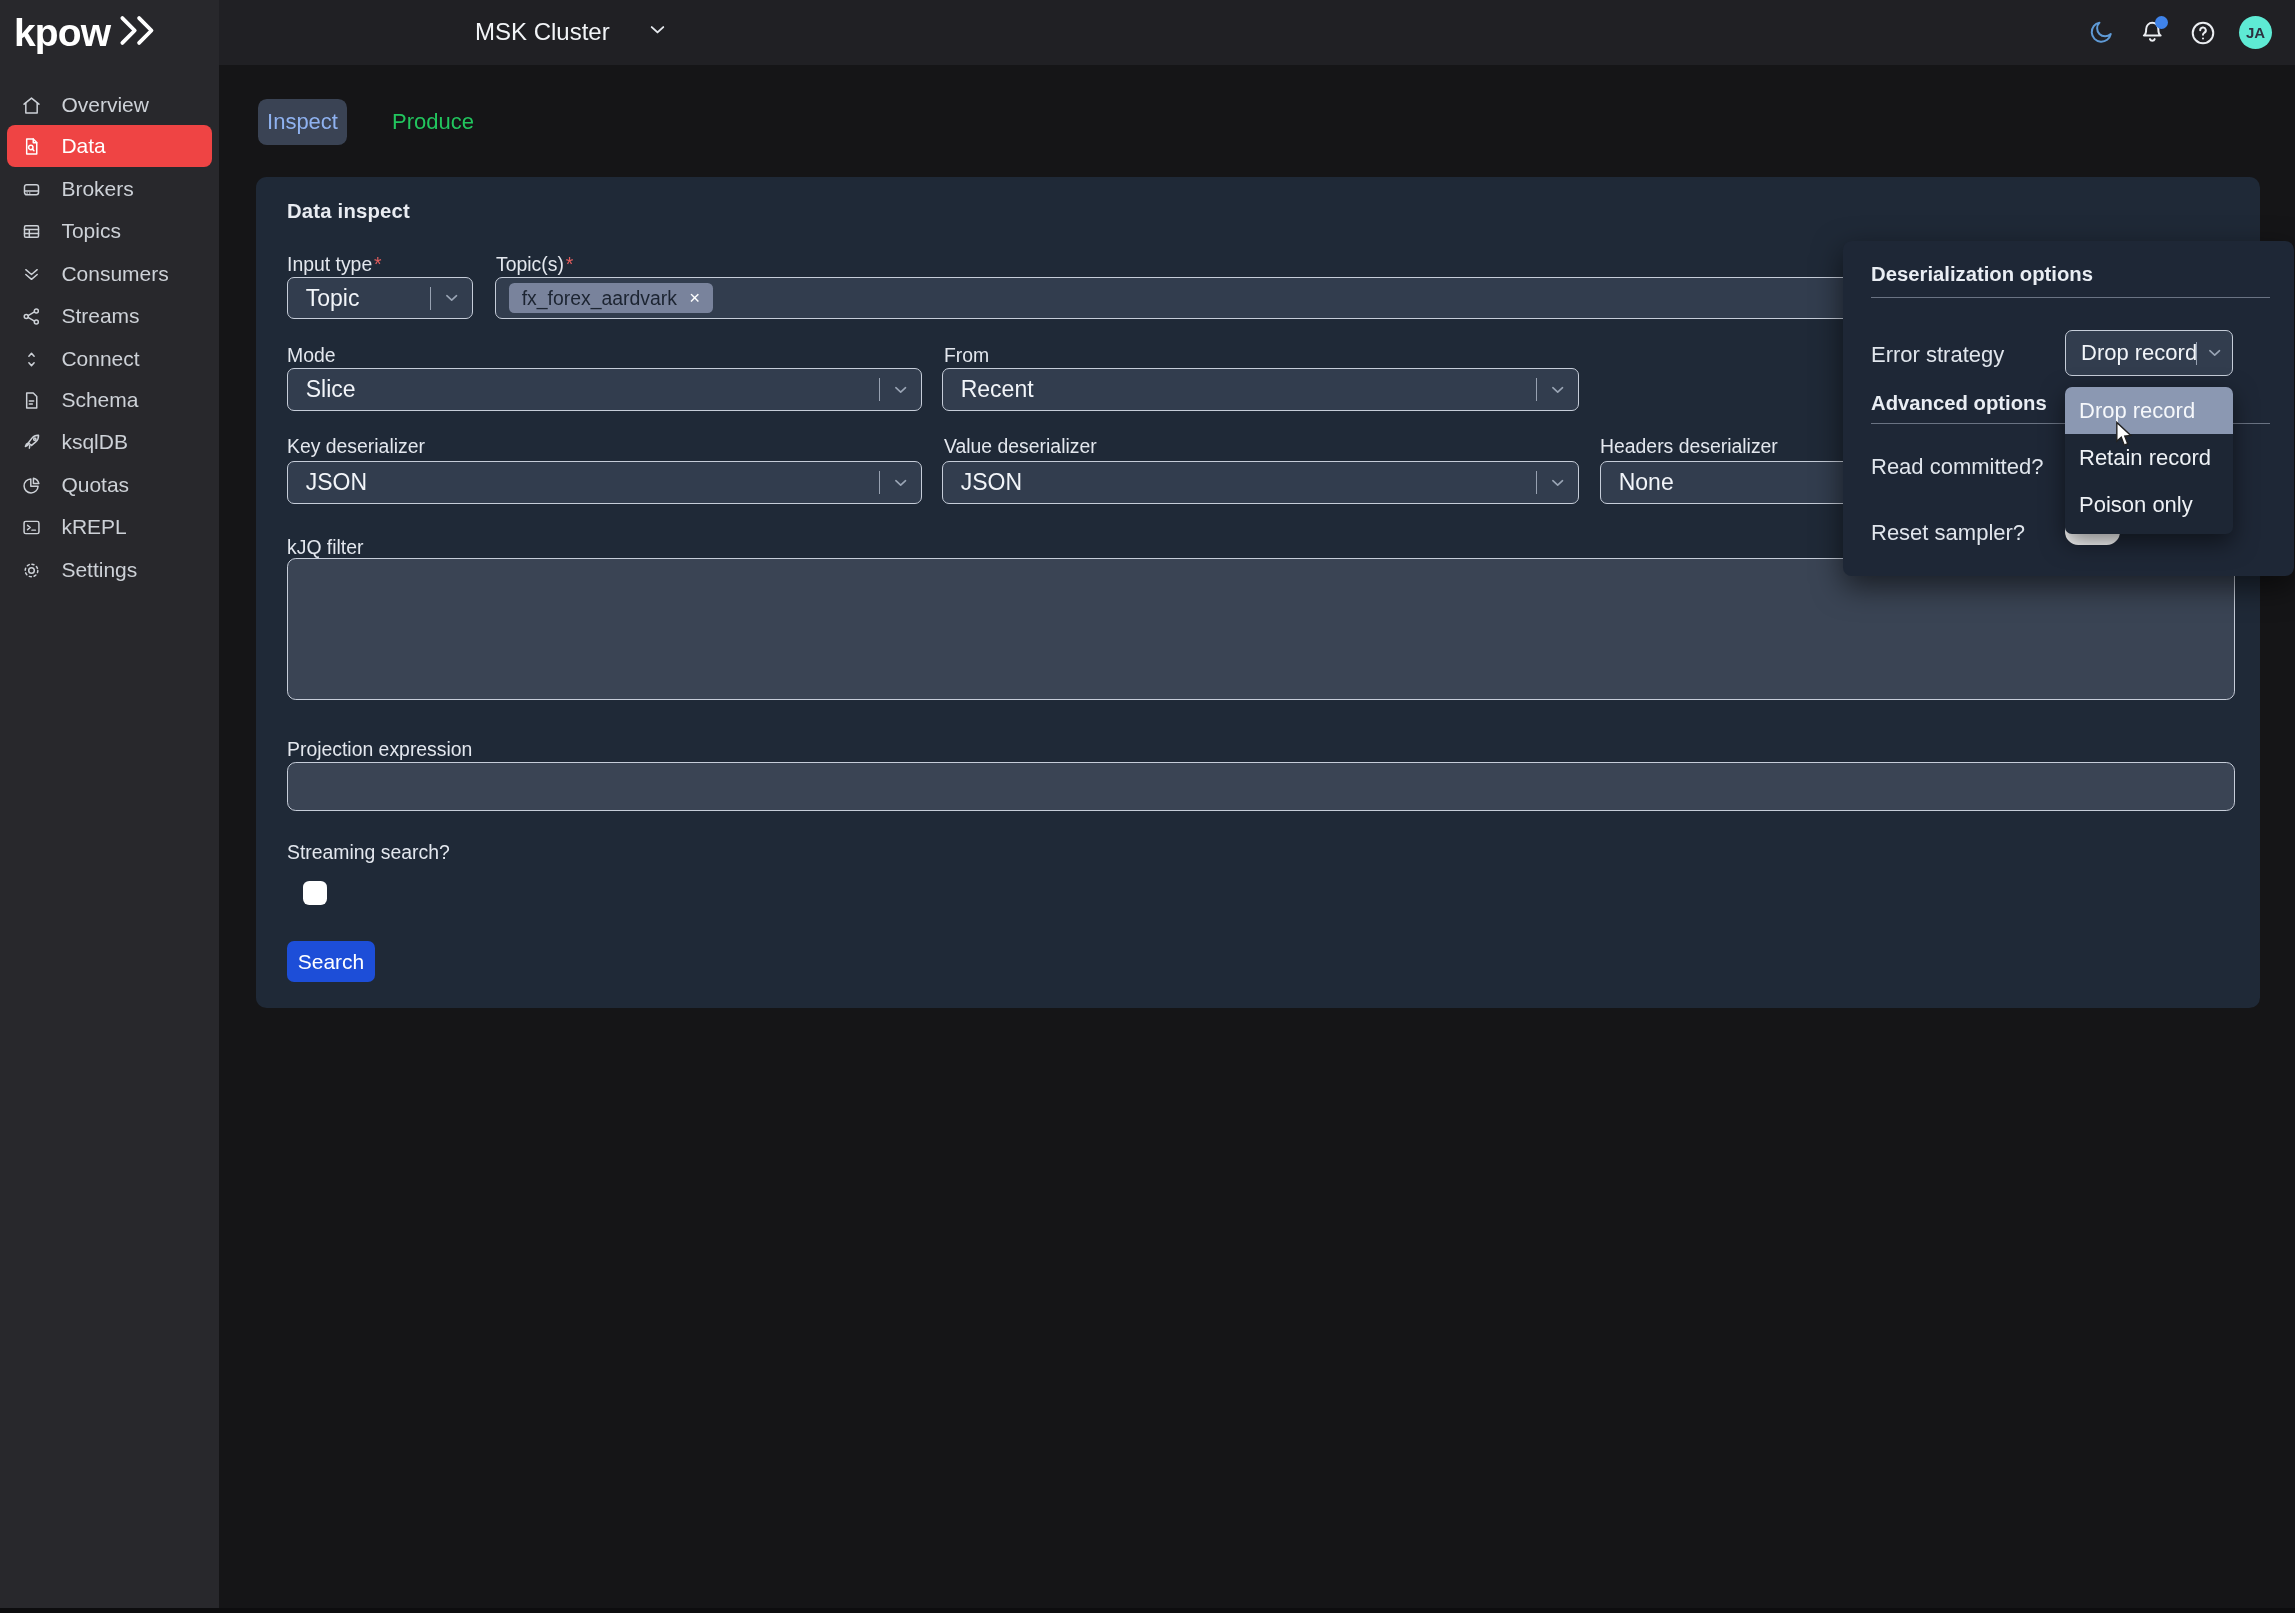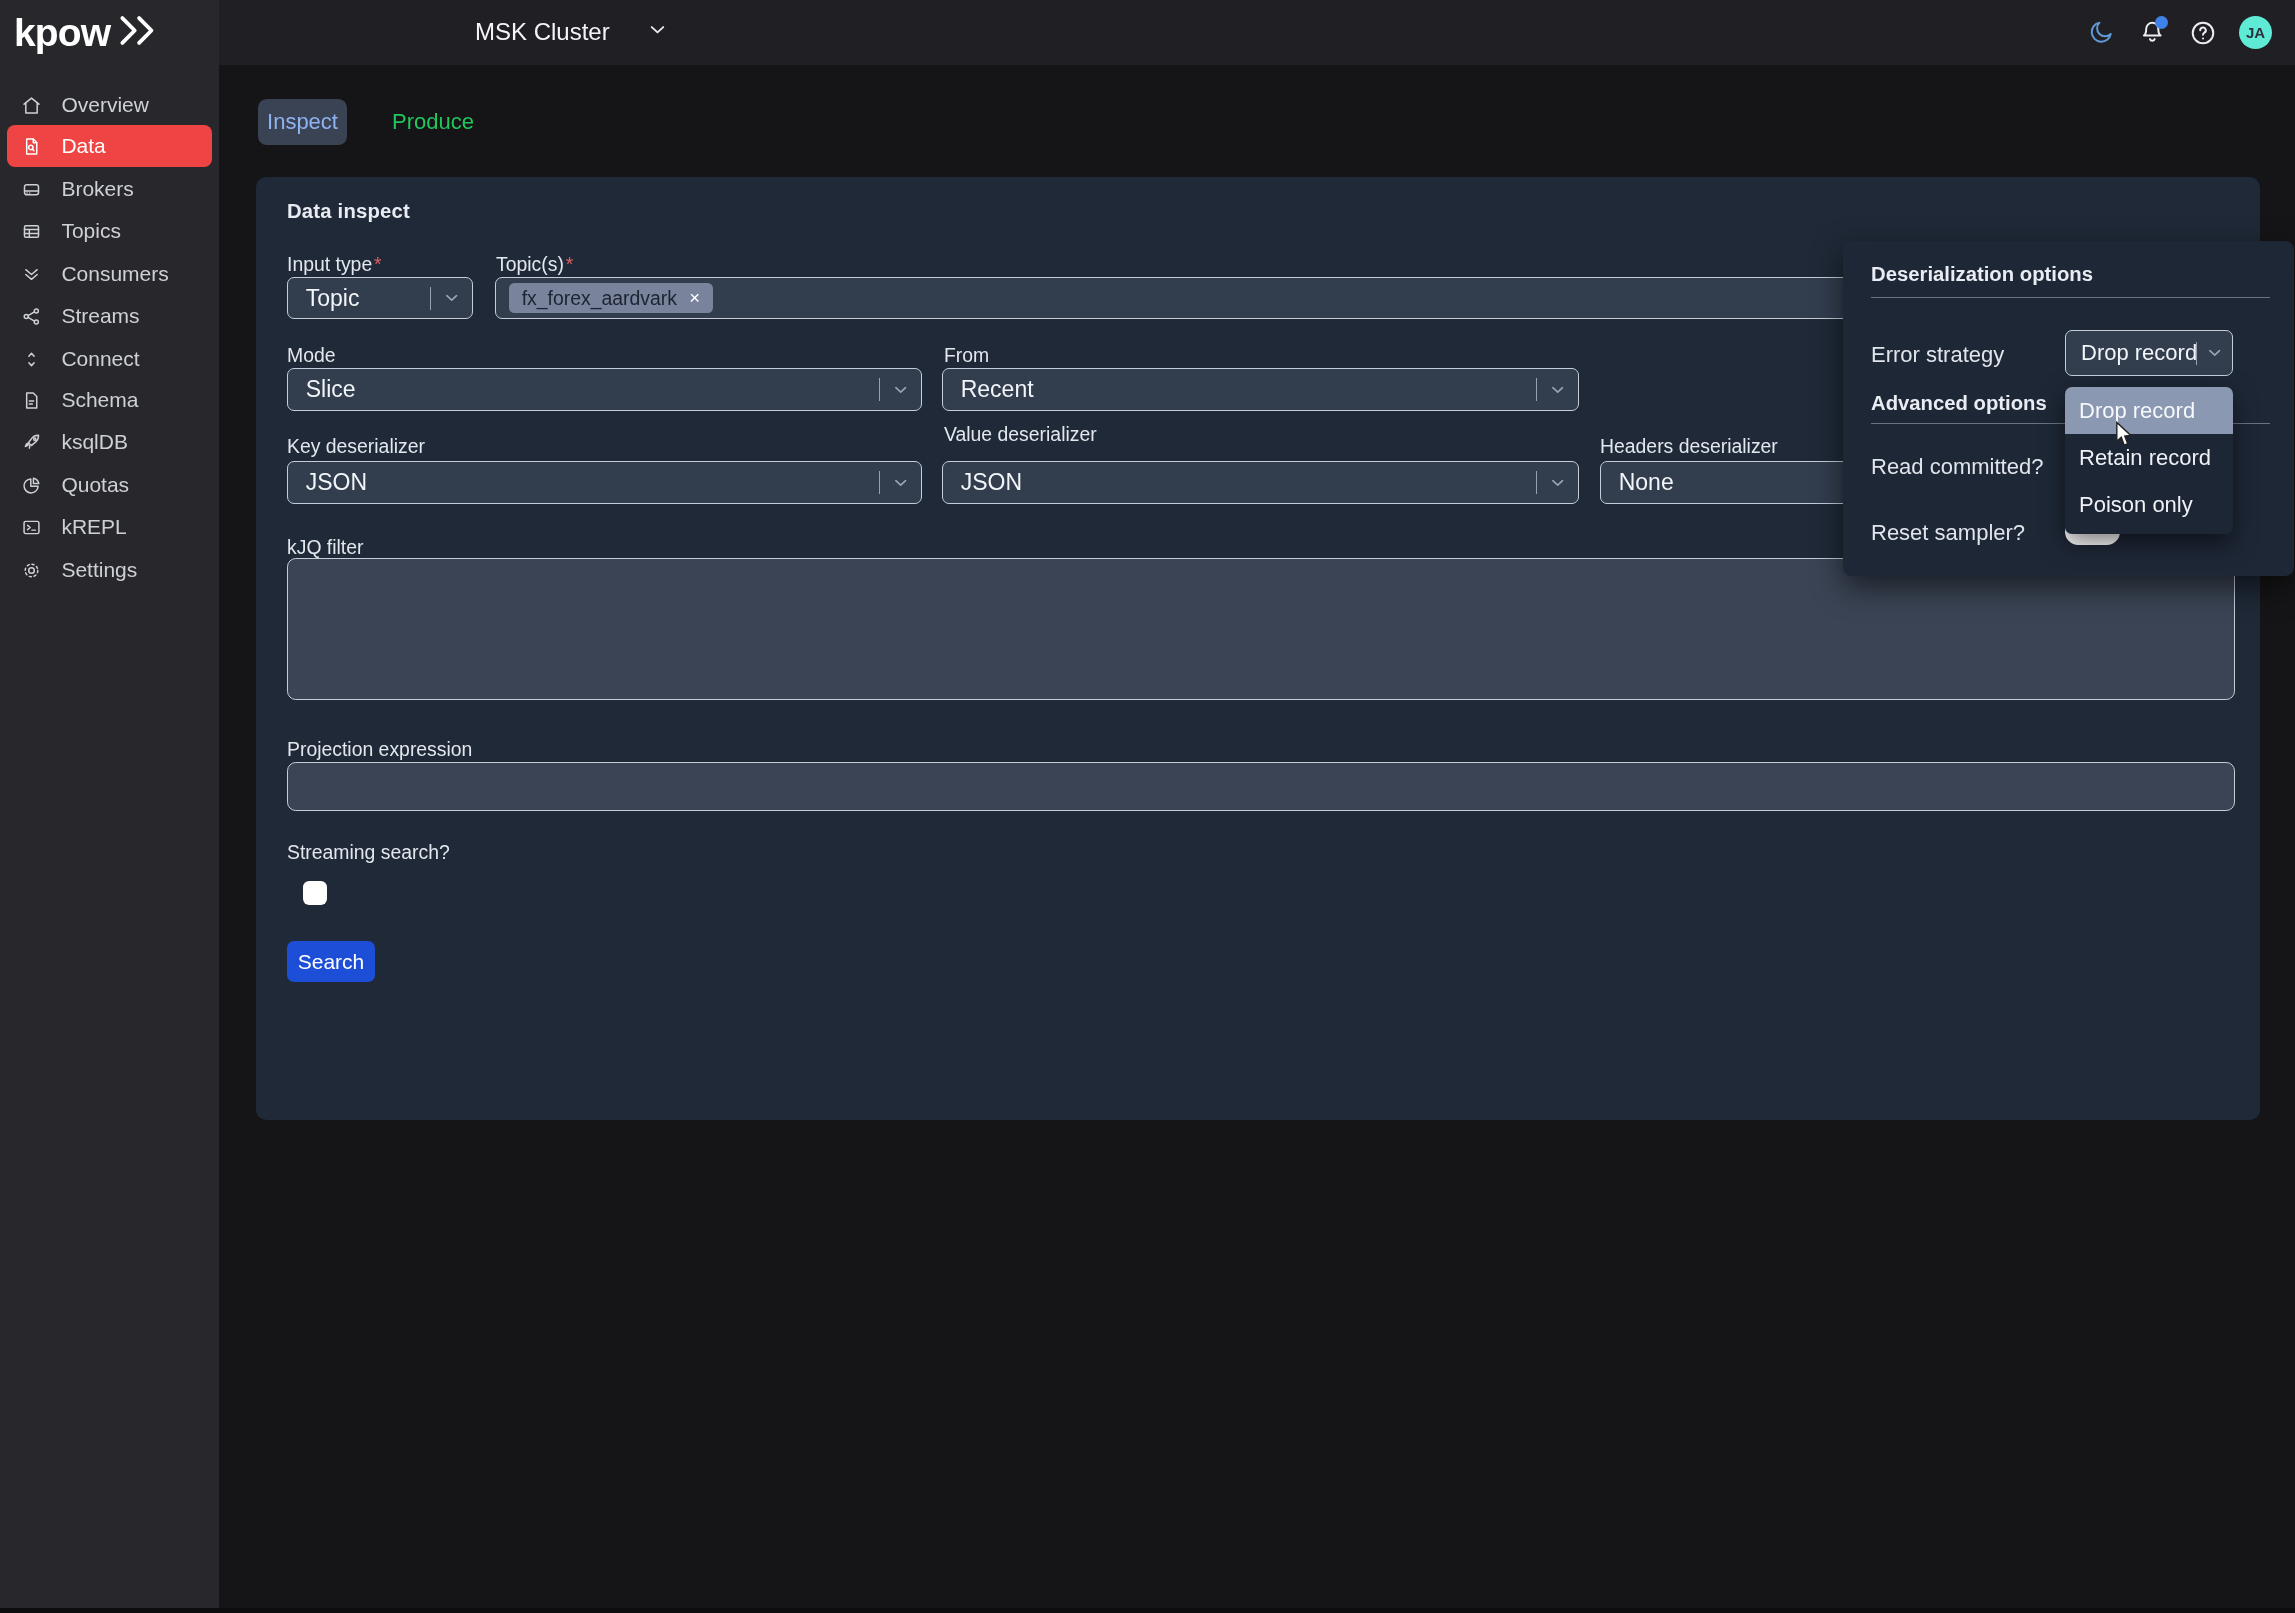--- a/index.html
+++ b/index.html
@@ -25,21 +25,21 @@
   .nav-item.active{background:#ef4444;color:#ffffff;}
   .nav-item .nico{width:21px;height:21px;margin-left:14px;display:flex;align-items:center;justify-content:center;}
   .nav-item .nlabel{margin-left:19.4px;font-size:21px;}
   .nav-item svg{stroke:currentColor;fill:none;stroke-width:1.7;stroke-linecap:round;stroke-linejoin:round;}
 
   
   .tab-active{left:258px;top:99px;width:89px;height:46px;background:#3a4354;border-radius:8.8px;display:flex;align-items:center;justify-content:center;color:#8fb2f0;font-size:22px;cursor:pointer;}
   .tab-plain{left:380px;top:99px;width:106px;height:46px;display:flex;align-items:center;justify-content:center;color:#22c55e;font-size:22px;cursor:pointer;}
 
   
-  #panel{left:256px;top:177px;width:2004px;height:943px;background:#1f2937;border-radius:10.6px;}
+  #panel{left:256px;top:177px;width:2004px;height:831px;background:#1f2937;border-radius:10.6px;}
   .panel-title{left:287px;top:200px;font-size:20.3px;font-weight:bold;color:#e9ecf2;letter-spacing:0.2px;}
   .tool-btn{top:201px;height:30px;border-radius:7px;background:#dbdcf5;color:#5b50cf;display:flex;align-items:center;justify-content:center;gap:8px;font-size:19.4px;cursor:pointer;border:none;padding:0 12.4px;}
   .tool-btn svg{stroke:currentColor;fill:none;stroke-width:1.8;stroke-linecap:round;stroke-linejoin:round;}
 
   .flabel{font-size:19.4px;color:#e3e7ee;}
   .plabel{font-size:22px;color:#e0e5ec;}
   .req{color:#e25d5d;margin-left:1.8px;}
 
   .select{background:#323d4e;border:1.3px solid #c6cdd9;border-radius:7px;display:flex;align-items:center;cursor:pointer;}
   .select .val{padding-left:17.7px;font-size:23px;color:#f2f5f9;flex:1;white-space:nowrap;overflow:hidden;}
@@ -314,21 +314,21 @@
       <span class="val">Recent</span>
       <span class="sep"></span>
       <span class="chevbox">
           <svg width="19.4" height="19.4" viewBox="0 0 24 24">
             <path d="M6 9.5 L12 15 L18 9.5"></path>
           </svg>
         </span>
     </div>
 
     <div class="abs flabel" style="left:31px;top:258px;">Key deserializer</div>
-    <div class="abs flabel" style="left:688px;top:246px;">Value deserializer</div>
+    <div class="abs flabel" style="left:688px;top:258px;">Value deserializer</div>
     <div class="abs flabel" style="left:1344px;top:258px;">Headers deserializer</div>
 
     <div class="abs select" style="left:31px;top:284px;width:635px;height:43px;">
       <span class="val">JSON</span>
       <span class="sep"></span>
       <span class="chevbox">
           <svg width="19.4" height="19.4" viewBox="0 0 24 24">
             <path d="M6 9.5 L12 15 L18 9.5"></path>
           </svg>
         </span>

